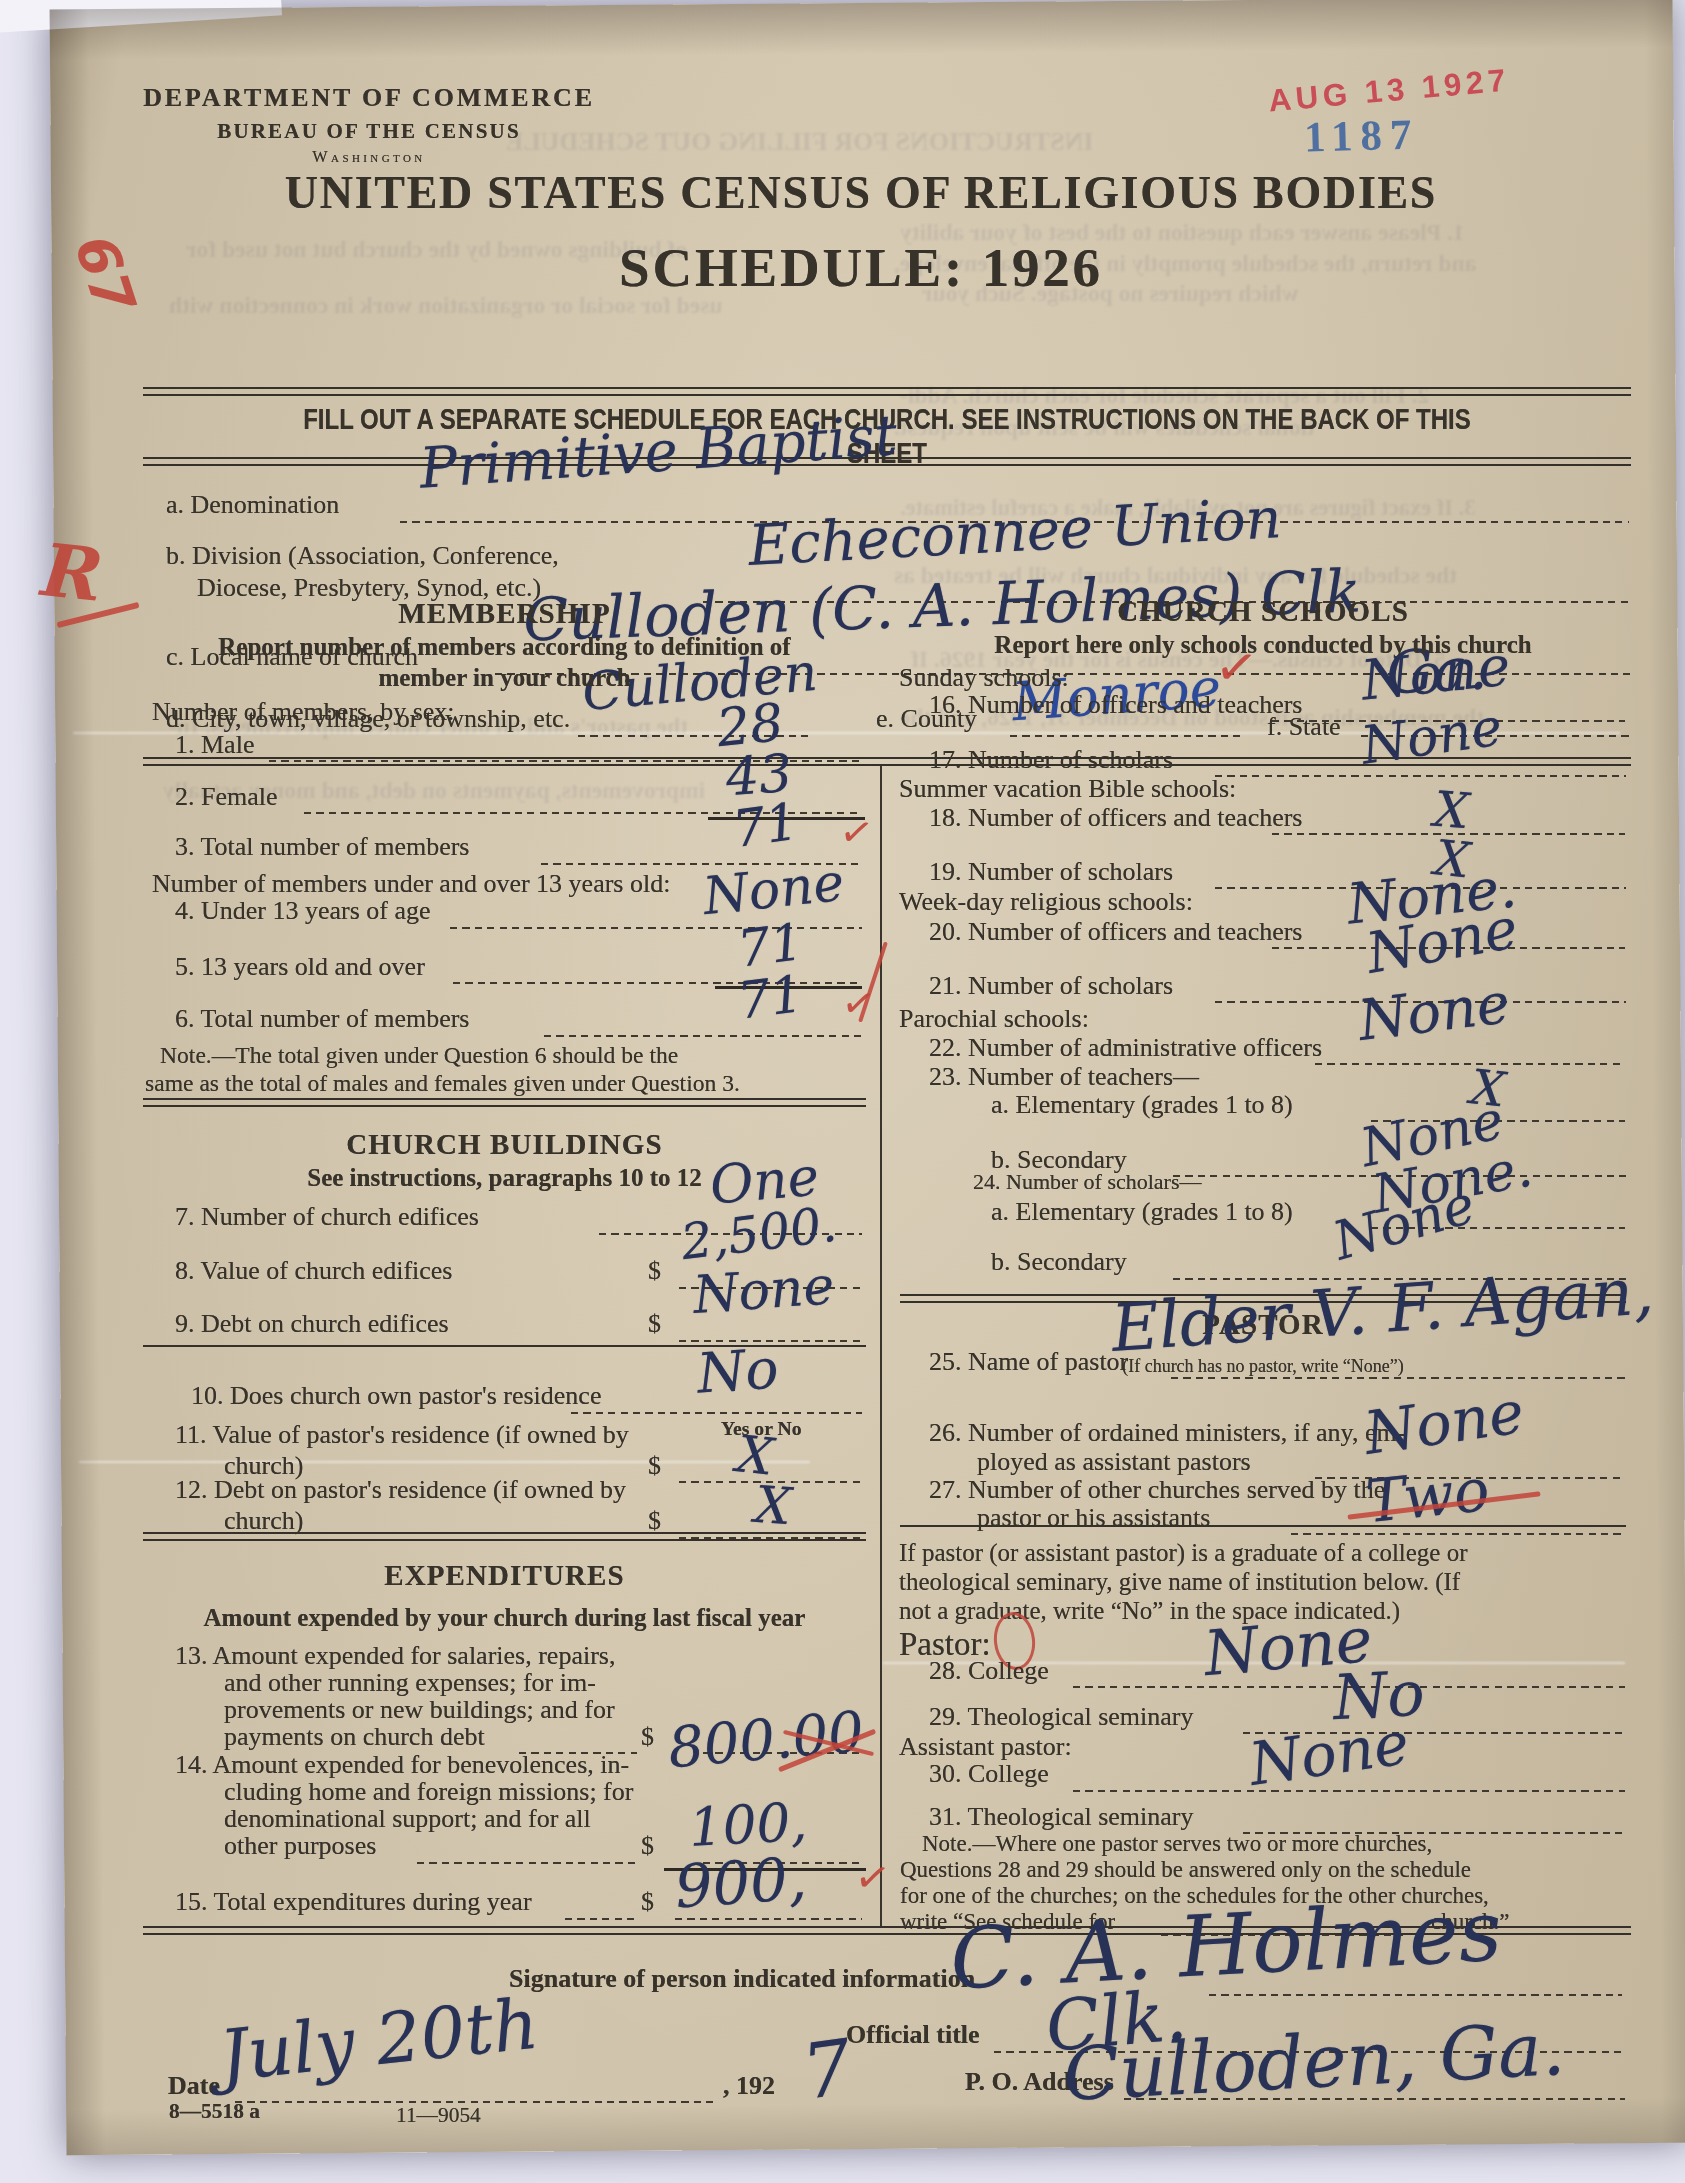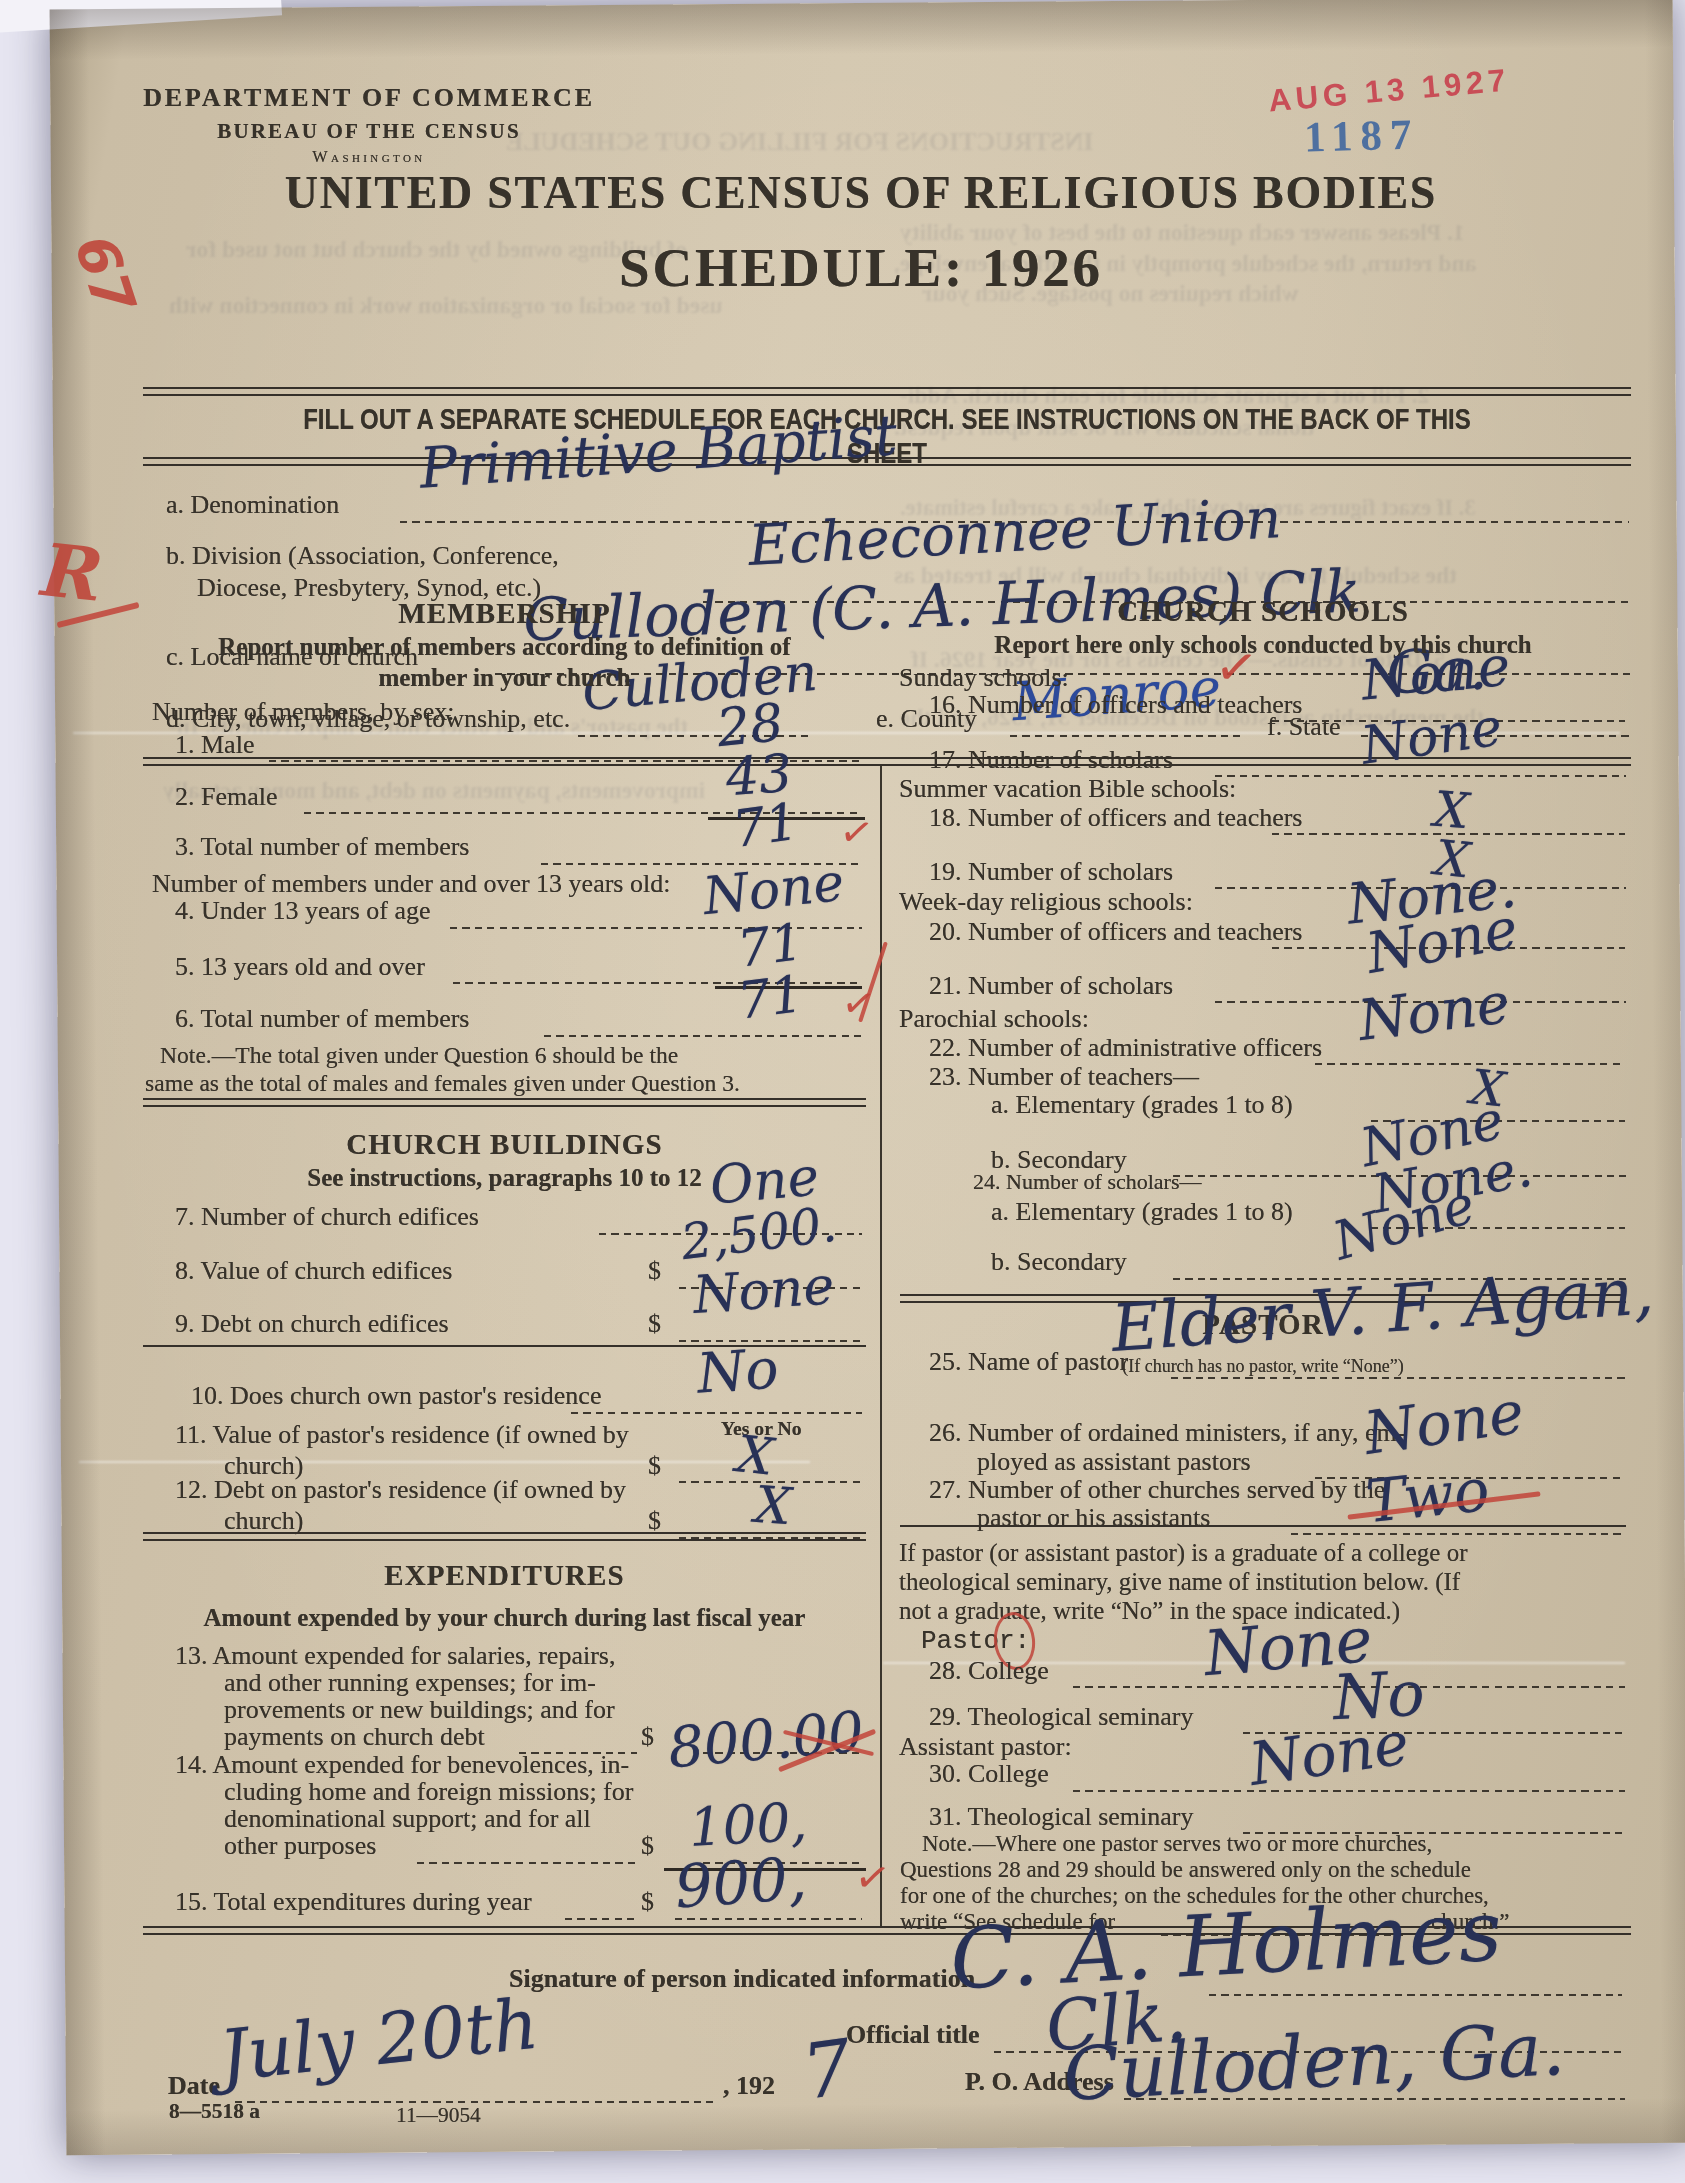--- a/index.html
+++ b/index.html
@@ -314,21 +314,21 @@
   <div class="leader" style="left:1291px;top:1533px;width:335px;"></div>
   <div class="hw" style="left:1366px;top:1461px;font-size:59px;transform:rotate(-6deg);">Two</div>
   <div class="redbar" style="left:1347px;top:1503px;width:194px;height:4.5px;transform:rotate(-7deg);"></div>
 
   <div class="rule" style="left:900px;top:1525px;width:726px;height:2.2px;"></div>
 
   <div class="print" style="left:899px;top:1539px;font-size:25px;">If pastor (or assistant pastor) is a graduate of a college or</div>
   <div class="print" style="left:899px;top:1568px;font-size:25px;">theological seminary, give name of institution below.  (If</div>
   <div class="print" style="left:899px;top:1597px;font-size:25px;">not a graduate, write “No” in the space indicated.)</div>
 
-  <div class="print" style="left:921px;top:1626px;font-size:26px;font-family:Liberation Mono, monospace;">Pastor:</div>
+  <div class="print" style="left:899px;top:1626px;font-size:33px;">Pastor:</div>
   <div class="redo" style="left:994px;top:1612px;width:35px;height:52px;transform:rotate(-6deg);"></div>
 
   <div class="print" style="left:929px;top:1656px;font-size:26px;">28. College</div>
   <div class="leader" style="left:1073px;top:1686px;width:552px;"></div>
   <div class="hw" style="left:1204px;top:1610px;font-size:62px;transform:rotate(-5deg);">None</div>
 
   <div class="print" style="left:929px;top:1702px;font-size:26px;">29. Theological seminary</div>
   <div class="leader" style="left:1243px;top:1732px;width:382px;"></div>
   <div class="hw" style="left:1333px;top:1659px;font-size:62px;transform:rotate(-3deg);">No</div>
 

